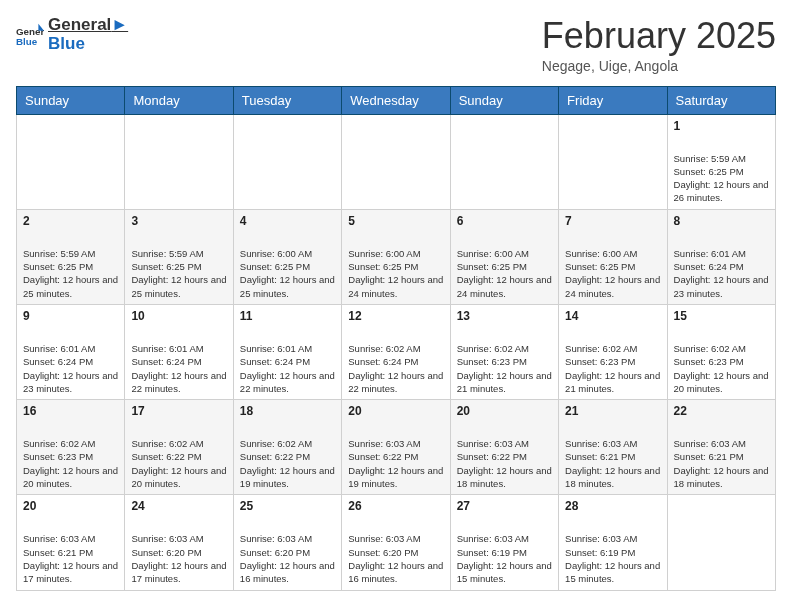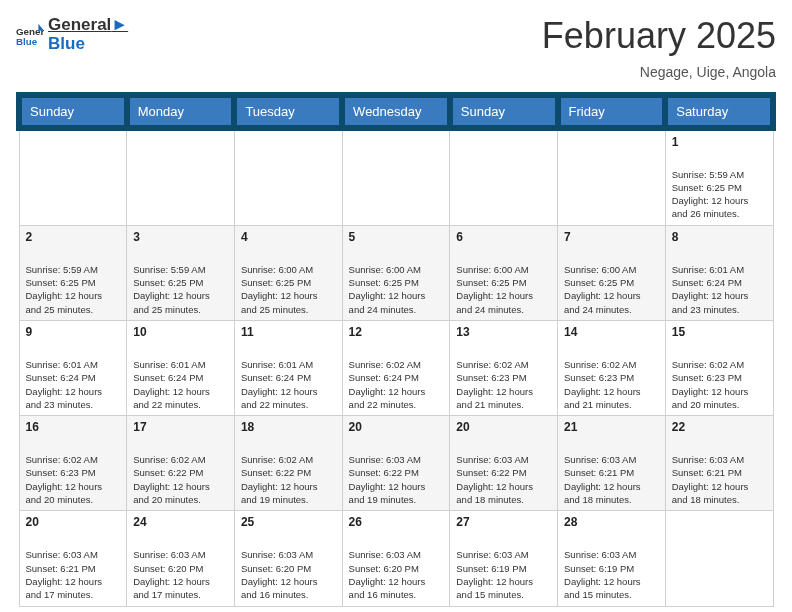--- a/index.html
+++ b/index.html
@@ -19,46 +19,46 @@
     .logo {
       display: flex;
       align-items: center;
       gap: 4px;
     }
     .logo-icon {
       width: 28px;
       height: 28px;
     }
     .title-block {
-      text-align: right;
+      text-align: left;
     }
     .calendar-title {
       font-size: 36px;
       font-weight: normal;
       color: #333;
       line-height: 1.1;
     }
     .calendar-subtitle {
       font-size: 14px;
       color: #555;
-      margin-top: 8px;
+      margin-top: 2px;
     }
     .calendar {
       width: 100%;
       border-collapse: collapse;
       border: 1px solid #ccc;
     }
     .calendar th {
       background-color: #3a7abf;
       color: #fff;
       text-align: left;
       padding: 6px 8px;
       font-size: 13px;
       font-weight: normal;
-      border: 6px solid #0c4a6e;
+      border: 1px solid #0c4a6e;
     }
     .calendar td {
       width: calc(100% / 7);
       vertical-align: top;
       padding: 4px 6px;
       border: 1px solid #d0d0d0;
       font-size: 10px;
       color: #333;
       height: 80px;
       background: #fff;

